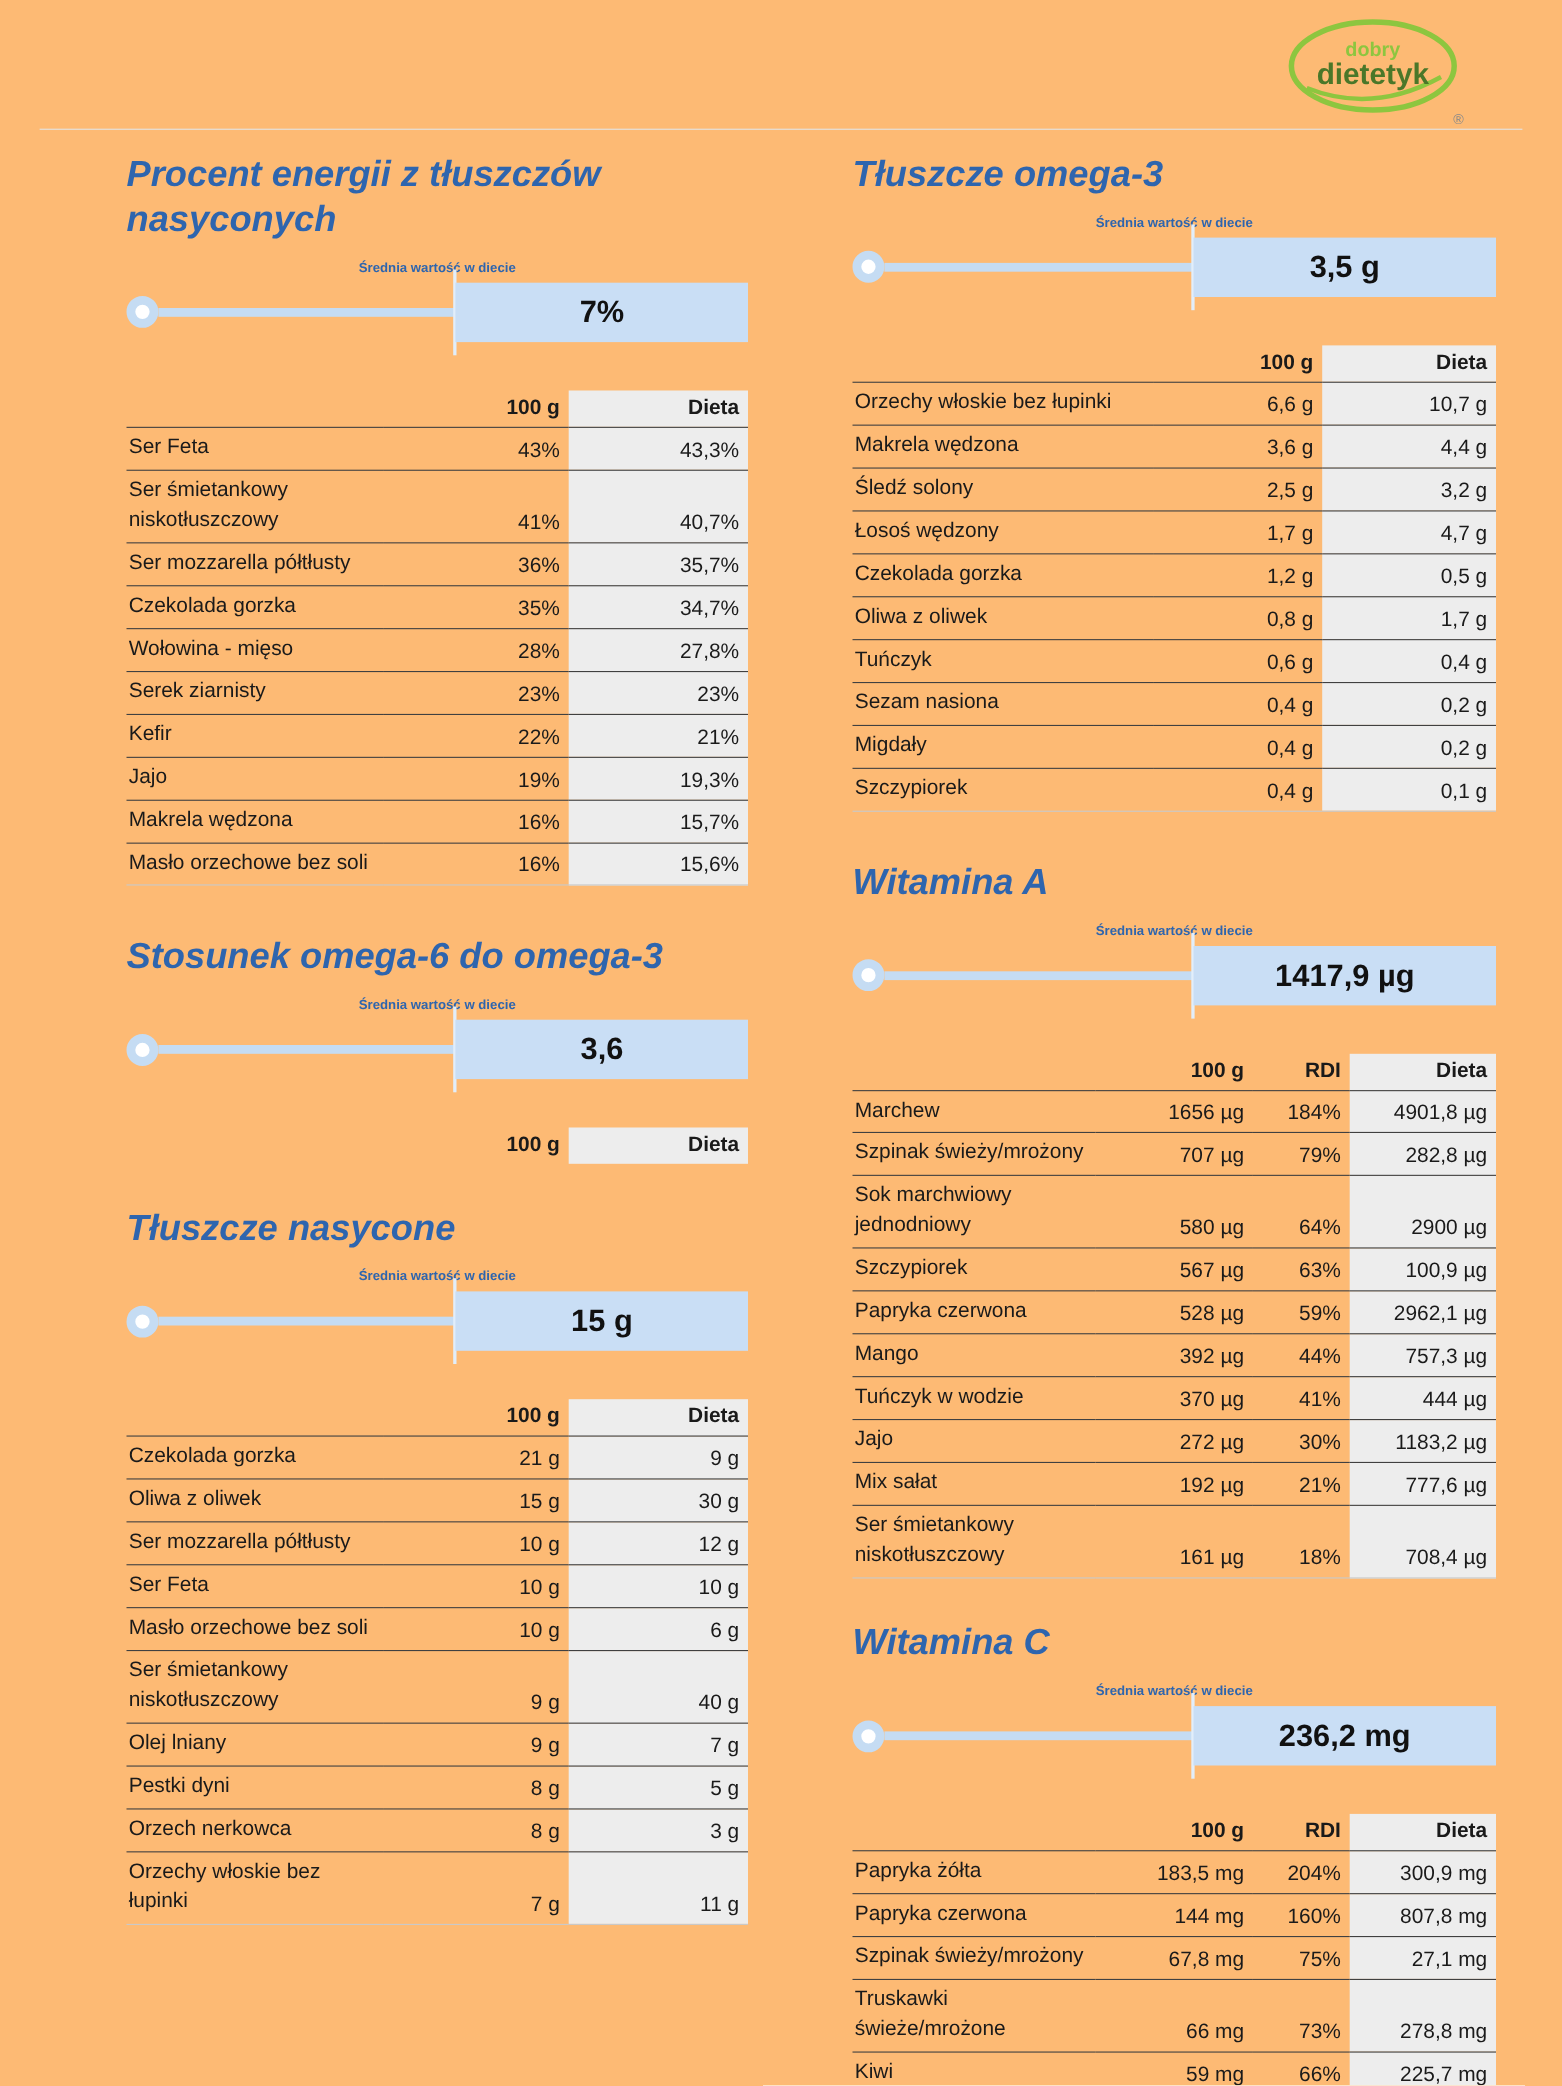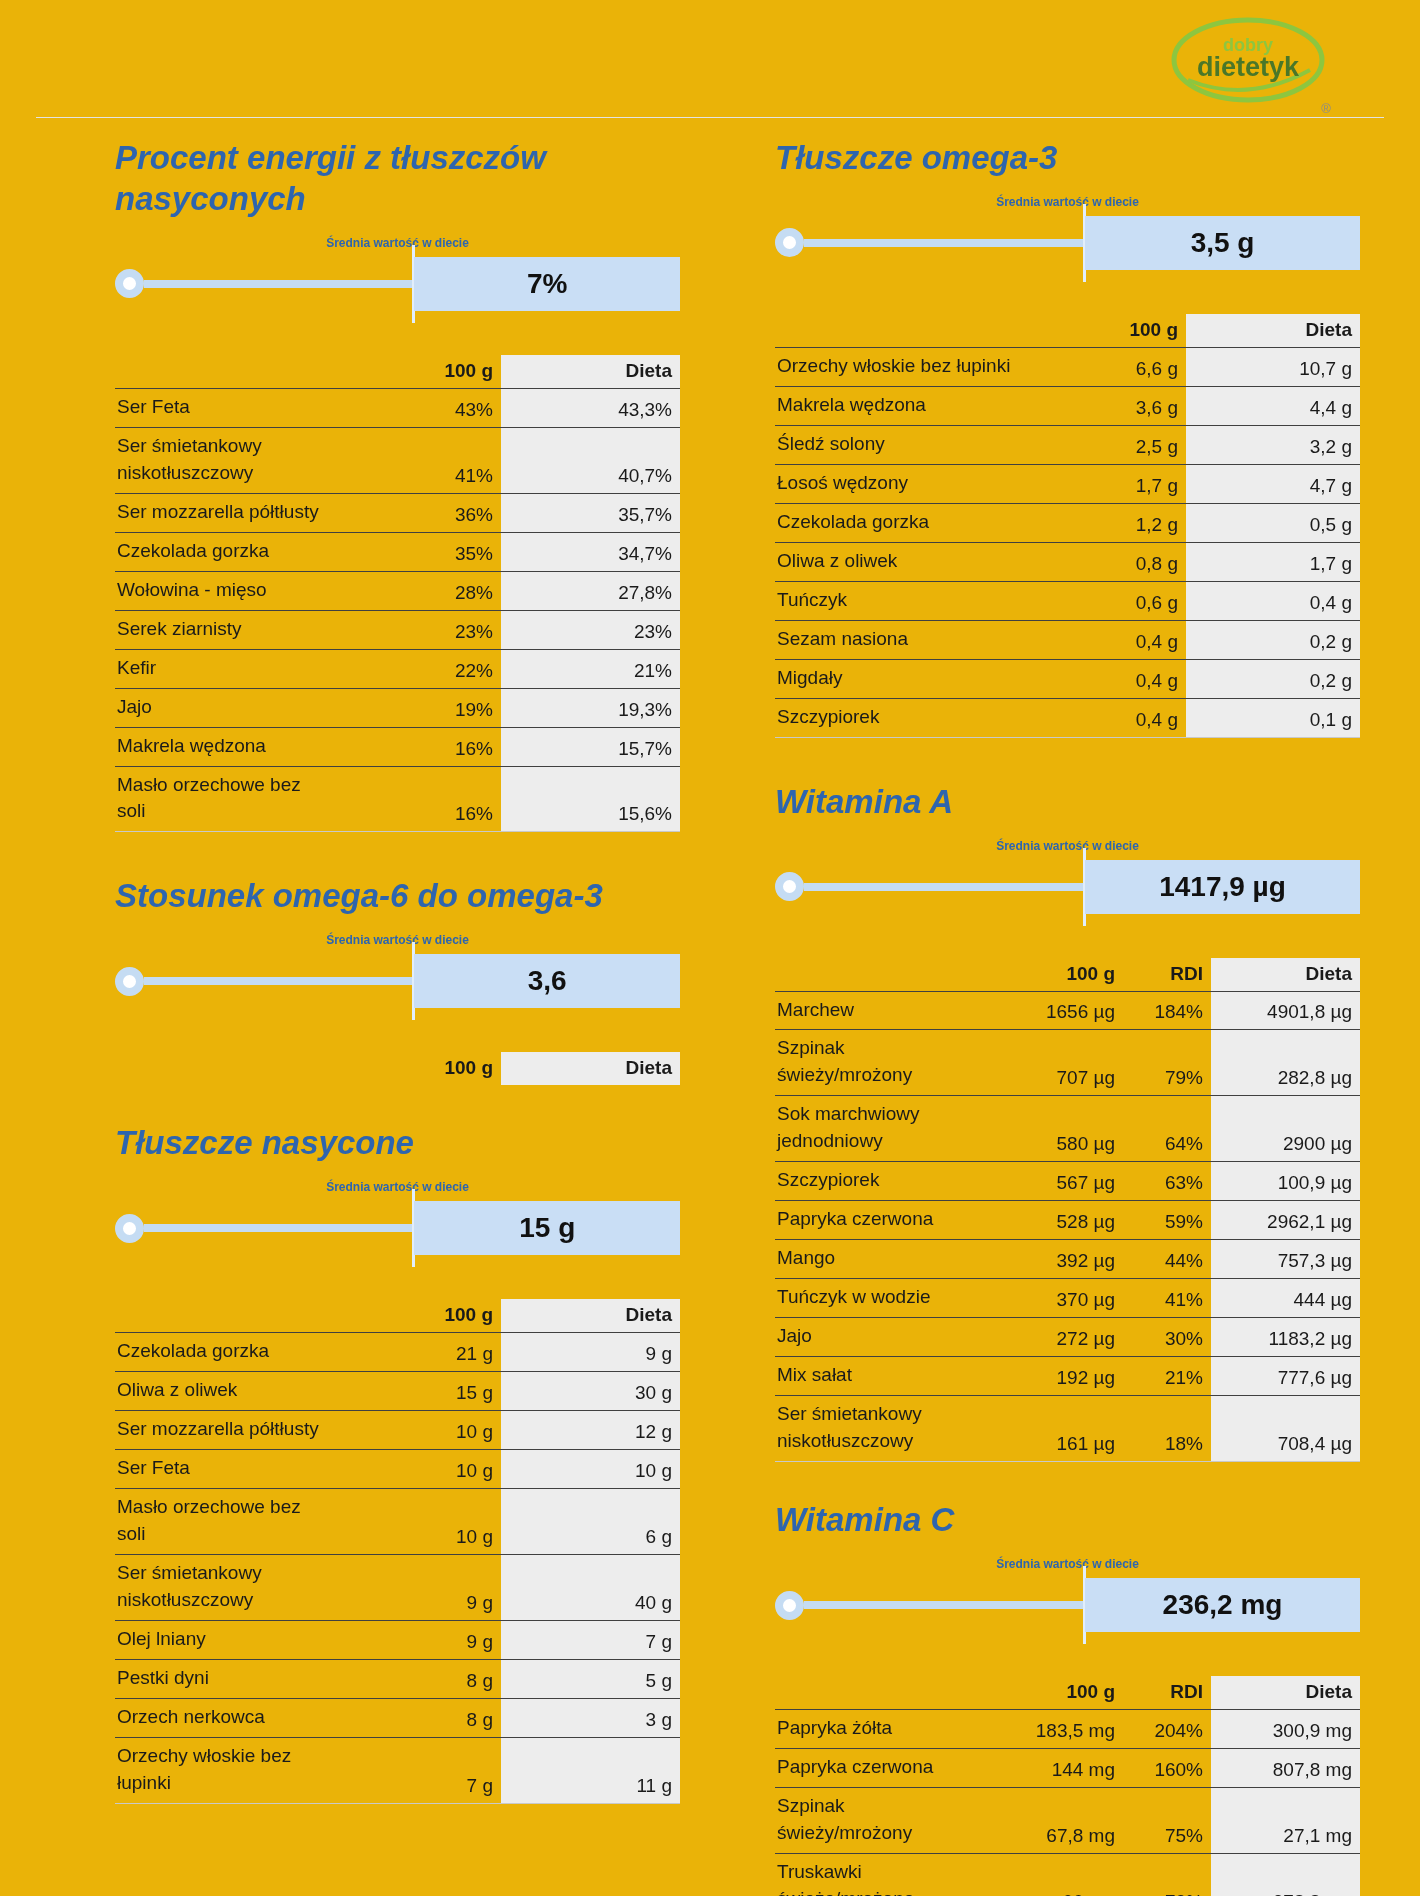--- a/index.html
+++ b/index.html
@@ -1,19 +1,19 @@
 <!DOCTYPE html>
 <html><head>
 <meta charset="utf-8">
 <style>
   html,body{margin:0;padding:0;background:#ffffff;}
   .page{
     position:relative;
     width:1420px;height:1896px;
-    background:#eab308;
+    background:#fdba74;
     font-family:"Liberation Sans","DejaVu Sans",sans-serif;
     color:#1a1a1a;
     overflow:hidden;
   }
   .top-rule{
     position:absolute;top:117px;left:36px;right:36px;height:1px;
     background:#e3e3e3;
   }
   .logo{
     position:absolute;top:14px;right:82px;width:170px;height:102px;
@@ -81,21 +81,20 @@
     white-space:nowrap;
   }
   table.tbl th.lbl,table.tbl td.lbl{
     text-align:left;
     white-space:normal;
     padding-left:2px;
     line-height:1.42;
   }
   table.tbl th.dieta,table.tbl td.dieta{
     background:#ededed;
-    padding-left:16px;
   }
   table.tbl tbody tr{border-top:1px solid #404040;}
   table.tbl tbody tr:last-child{border-bottom:1px solid #c9c9c9;}
   
   .t-left2 th.num{width:160px;}  .t-left2 th.dieta{width:155px;}
   .t-right2 th.num{width:145px;} .t-right2 th.dieta{width:150px;}
   .t-rdi th.num{width:135px;}    .t-rdi th.rdi{width:80px;} .t-rdi th.dieta{width:125px;}
 
   .sec{margin-top:44px;}
   .sec:first-child{margin-top:8px;}

